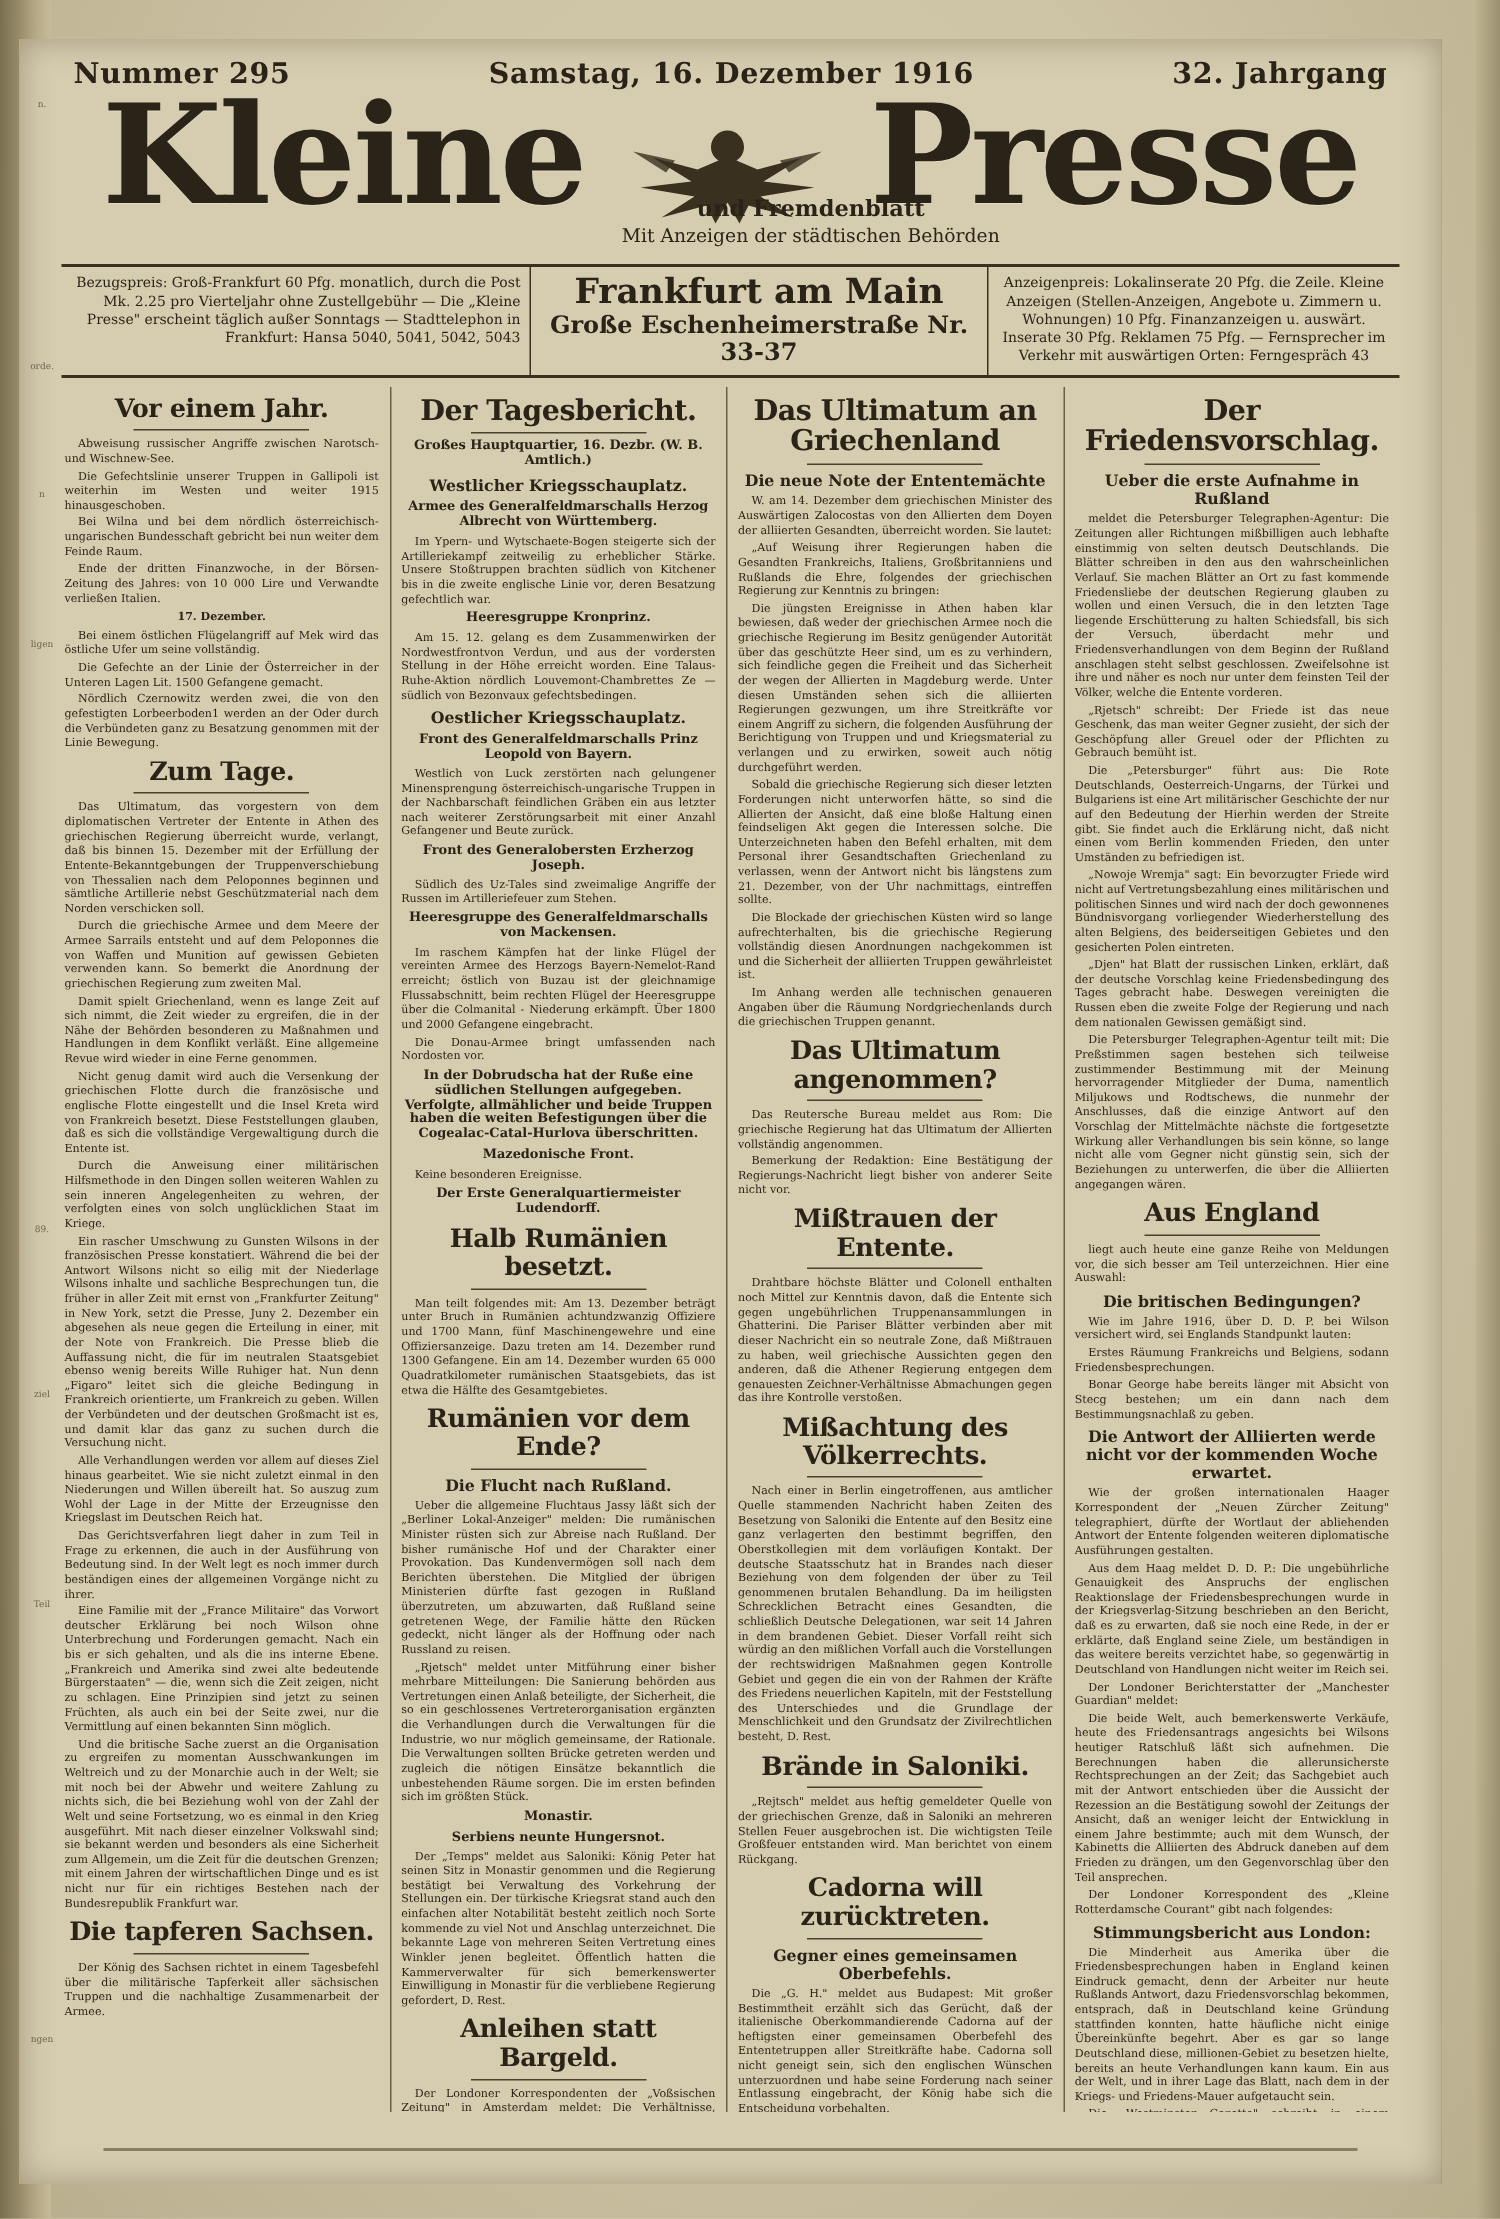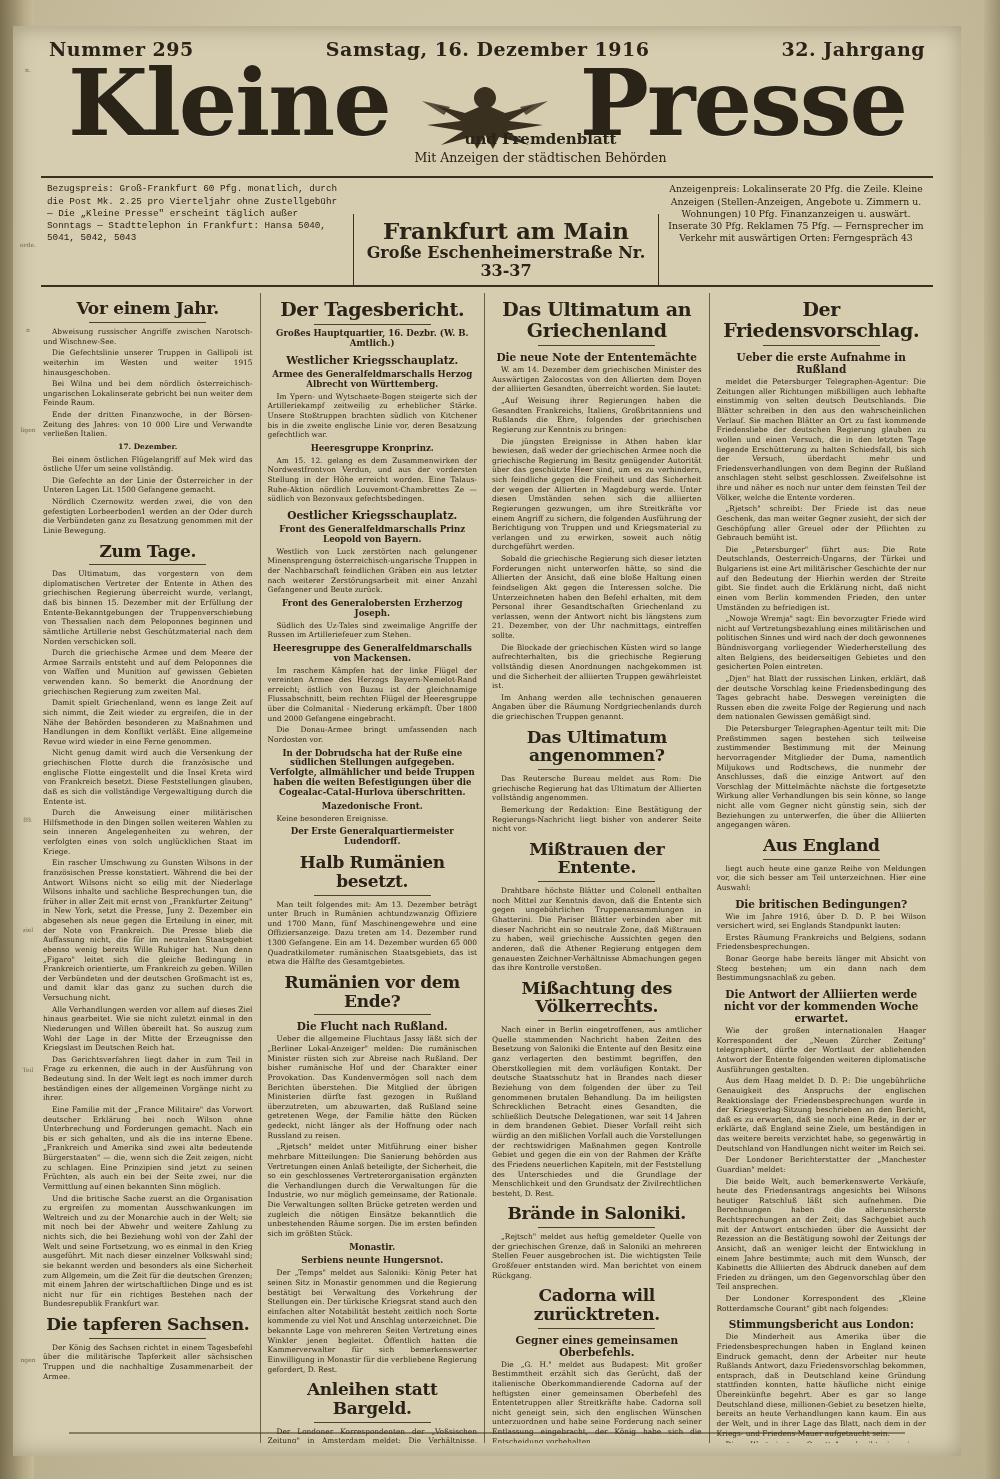--- a/index.html
+++ b/index.html
@@ -72,24 +72,24 @@
     width:330px;margin:0 auto;margin-left:56%;transform:translateX(-50%);
   }
   
   .infobar{
     margin-top:10px;
     border-top:2px solid #3a3020;border-bottom:2px solid #3a3020;
     display:flex;align-items:stretch;
     font-size:9.3px;line-height:1.32;
   }
   .infobar .cell{padding:5px 6px;}
-  .infobar .c1{width:300px;text-align:left;font-family:Liberation Mono, monospace;}
+  .infobar .c1{width:300px;text-align:right;}
   .infobar .c2{
     width:292px;text-align:center;border-left:1.5px solid #3a3020;border-right:1.5px solid #3a3020;
-    display:flex;flex-direction:column;justify-content:space-between;margin-top:36px;
+    display:flex;flex-direction:column;justify-content:space-between;
   }
   .infobar .c2 .big1{font-size:23px;font-weight:bold;line-height:1.05;}
   .infobar .c2 .big2{font-size:16px;font-weight:bold;line-height:1.15;}
   .infobar .c3{flex:1;text-align:center;}
   
   .cols{
     margin-top:6px;
     display:flex;
     height:1150px;
   }
@@ -185,21 +185,21 @@
         </div>
         <div class="cell c3">Anzeigenpreis: Lokalinserate 20 Pfg. die Zeile. Kleine Anzeigen (Stellen-Anzeigen, Angebote u. Zimmern u. Wohnungen) 10 Pfg. Finanzanzeigen u. auswärt. Inserate 30 Pfg. Reklamen 75 Pfg. — Fernsprecher im Verkehr mit auswärtigen Orten: Ferngespräch 43</div>
       </div>
 
       <div class="cols">
         <div class="col">
             <h2 class="head">Vor einem Jahr.</h2>
             <hr class="rule">
             <p>Abweisung russischer Angriffe zwischen Narotsch- und Wischnew-See.</p>
             <p>Die Gefechtslinie unserer Truppen in Gallipoli ist weiterhin im Westen und weiter 1915 hinausgeschoben.</p>
-            <p>Bei Wilna und bei dem nördlich österreichisch-ungarischen Lokalinserate gebricht bei nun weiter dem Feinde Raum.</p>
+            <p>Bei Wilna und bei dem nördlich österreichisch-ungarischen Bundesschaft gebricht bei nun weiter dem Feinde Raum.</p>
             <p>Ende der dritten Finanzwoche, in der Börsen-Zeitung des Jahres: von 10 000 Lire und Verwandte verließen Italien.</p>
             <p class="dateline noind">17. Dezember.</p>
             <p>Bei einem östlichen Flügelangriff auf Mek wird das östliche Ufer um seine vollständig.</p>
             <p>Die Gefechte an der Linie der Österreicher in der Unteren Lagen Lit. 1500 Gefangene gemacht.</p>
             <p>Nördlich Czernowitz werden zwei, die von den gefestigten Lorbeerboden1 werden an der Oder durch die Verbündeten ganz zu Besatzung genommen mit der Linie Bewegung.</p>
             <h2 class="head">Zum Tage.</h2>
             <hr class="rule">
             <p>Das Ultimatum, das vorgestern von dem diplomatischen Vertreter der Entente in Athen des griechischen Regierung überreicht wurde, verlangt, daß bis binnen 15. Dezember mit der Erfüllung der Entente-Bekanntgebungen der Truppenverschiebung von Thessalien nach dem Peloponnes beginnen und sämtliche Artillerie nebst Geschützmaterial nach dem Norden verschicken soll.</p>
             <p>Durch die griechische Armee und dem Meere der Armee Sarrails entsteht und auf dem Peloponnes die von Waffen und Munition auf gewissen Gebieten verwenden kann. So bemerkt die Anordnung der griechischen Regierung zum zweiten Mal.</p>
             <p>Damit spielt Griechenland, wenn es lange Zeit auf sich nimmt, die Zeit wieder zu ergreifen, die in der Nähe der Behörden besonderen zu Maßnahmen und Handlungen in dem Konflikt verläßt. Eine allgemeine Revue wird wieder in eine Ferne genommen.</p>

